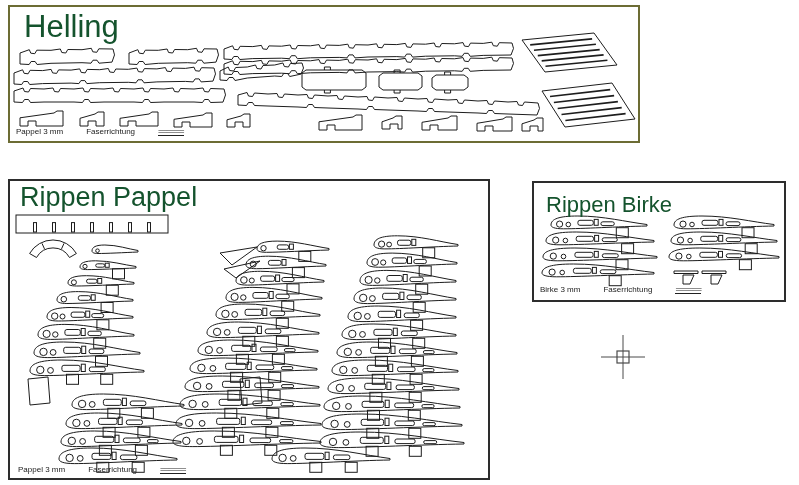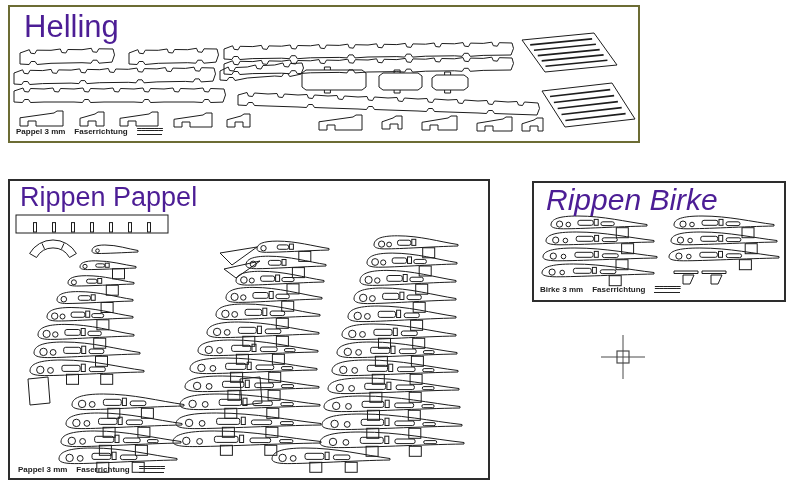--- a/index.html
+++ b/index.html
@@ -3,25 +3,25 @@
 <meta charset="utf-8">
 <style>
   html,body{margin:0;padding:0;background:#fdfdfd;}
   body{width:799px;height:485px;font-family:"Liberation Sans",sans-serif;}
   .stage{position:relative;width:799px;height:485px;background:#ffffff;overflow:hidden;}
   .panel{position:absolute;background:#ffffff;box-sizing:border-box;}
   .panel-helling{left:8px;top:5px;width:632px;height:138px;border:2px solid #6c6c34;}
   .panel-pappel{left:8px;top:179px;width:482px;height:301px;border:2px solid #2d2d2d;}
   .panel-birke{left:532px;top:181px;width:254px;height:121px;border:2px solid #2d2d2d;}
   .panel svg{position:absolute;left:0;top:0;}
-  .ptitle{position:absolute;margin:0;font-weight:400;color:#4c1d95;line-height:1;letter-spacing:0;}
+  .ptitle{position:absolute;margin:0;font-weight:400;color:#14532d;line-height:1;letter-spacing:0;}
   .panel-helling .ptitle{left:14px;top:4px;font-size:31px;}
   .panel-pappel .ptitle{left:10px;top:3px;font-size:27px;}
-  .panel-birke .ptitle{left:12px;top:2px;font-size:30px;font-style:italic;}
-  .note{position:absolute;display:flex;align-items:flex-start;gap:9px;font-size:8px;font-weight:700;color:#222;white-space:nowrap;}
+  .panel-birke .ptitle{left:12px;top:11px;font-size:22px;}
+  .note{position:absolute;display:flex;align-items:flex-end;gap:23px;font-size:8px;font-weight:400;color:#222;white-space:nowrap;}
   .panel-helling .note{left:6px;bottom:5px;}
   .panel-pappel .note{left:8px;bottom:4px;}
   .panel-birke .note{left:6px;bottom:6px;margin-top:32px;}
   .grain-sym{letter-spacing:-1px;border-bottom:1px solid #222;font-size:9px;line-height:0.8;}
   .mark{position:absolute;left:583px;top:317px;width:80px;height:80px;}
 </style>
 </head>
 <body>
 
 <div class="stage">

